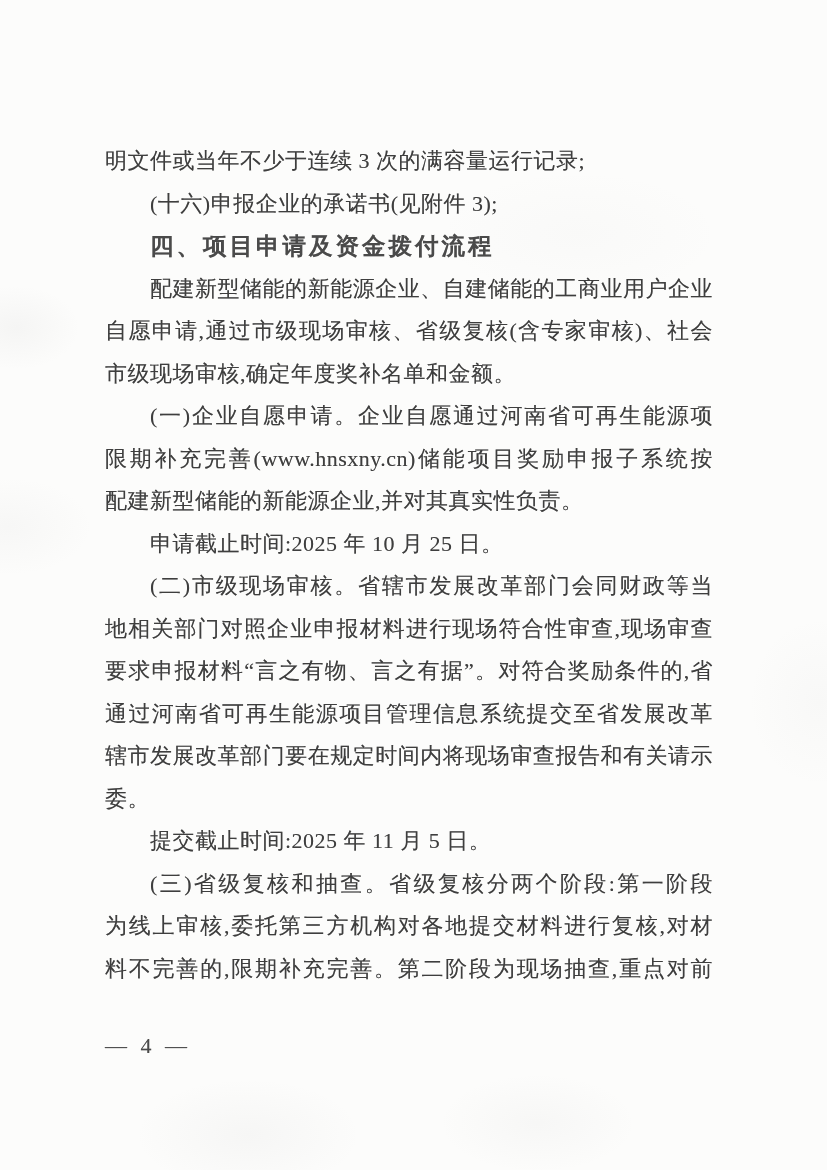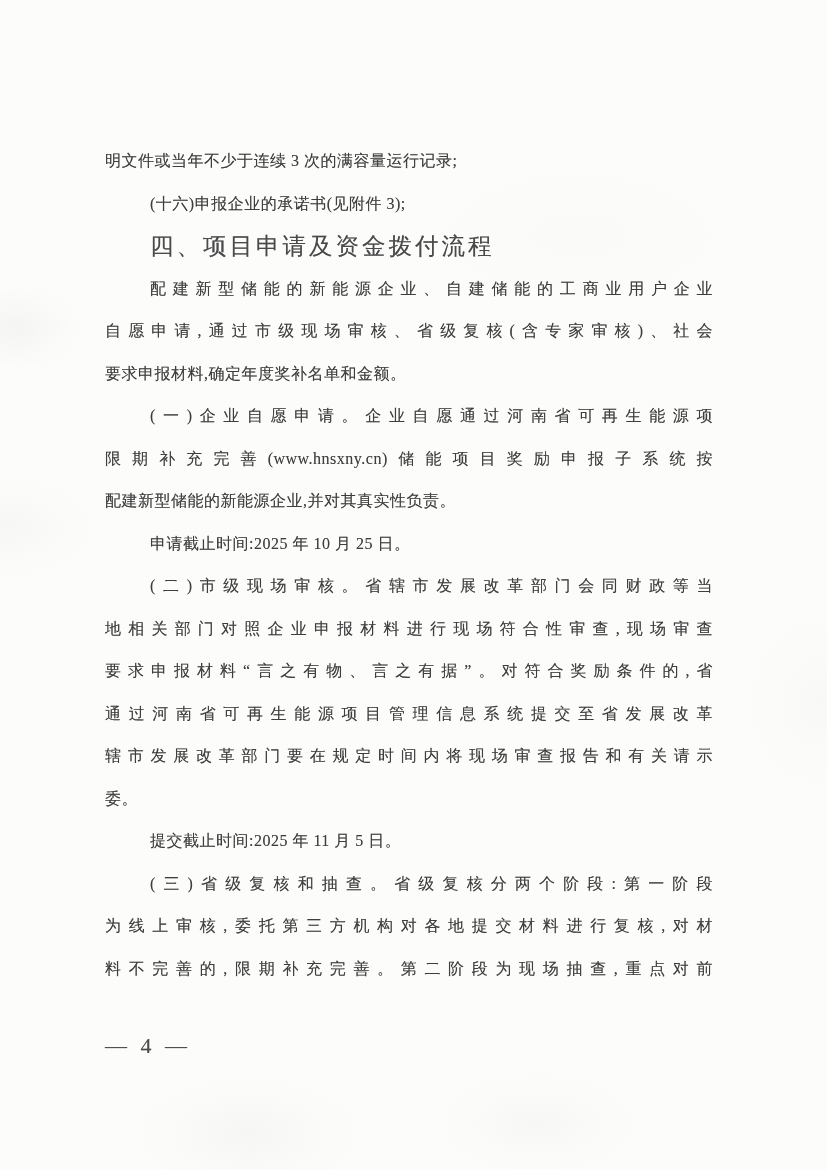--- a/index.html
+++ b/index.html
@@ -27,39 +27,39 @@
     position: absolute;
     inset: 0;
   }
   .content {
     position: absolute;
     left: 105px;
     top: 140px;
     width: 608px;
   }
   .line {
-    font-size: 16px;
+    font-size: 22px;
     height: 42.5px;
     line-height: 42.5px;
     letter-spacing: 0.5px;
     white-space: nowrap;
     text-shadow: 0 0 0.6px rgba(70,70,70,0.45);
   }
   .line.indent {
     text-indent: 45px;
   }
   .line.fill {
     white-space: normal;
     text-align: justify;
     
     text-align-last: justify;
   }
   .line.heading {
     font-family: "Liberation Sans", "DejaVu Sans", sans-serif;
-    font-weight: normal;
+    font-weight: bold;
     color: #4a4a4a;
     font-size: 23.5px;
     letter-spacing: 3px;
   }
   .page-number {
     position: absolute;
     left: 105px;
     top: 1031px;
     font-size: 22px;
     line-height: 30px;
@@ -71,21 +71,21 @@
 </head>
 <body>
 
 <div class="page">
   <div class="content" id="doc-body">
       <div class="line body">明文件或当年不少于连续 3 次的满容量运行记录;</div>
       <div class="line body indent">(十六)申报企业的承诺书(见附件 3);</div>
       <div class="line heading indent">四、项目申请及资金拨付流程</div>
       <div class="line body indent fill">配建新型储能的新能源企业、自建储能的工商业用户企业</div>
       <div class="line body fill">自愿申请,通过市级现场审核、省级复核(含专家审核)、社会</div>
-      <div class="line body">要求申报材料,确定年度奖补名单和金额。</div>
+      <div class="line body">市级现场审核,确定年度奖补名单和金额。</div>
       <div class="line body indent fill">(一)企业自愿申请。企业自愿通过河南省可再生能源项</div>
       <div class="line body fill">限期补充完善(www.hnsxny.cn)储能项目奖励申报子系统按</div>
       <div class="line body">配建新型储能的新能源企业,并对其真实性负责。</div>
       <div class="line body indent">申请截止时间:2025 年 10 月 25 日。</div>
       <div class="line body indent fill">(二)市级现场审核。省辖市发展改革部门会同财政等当</div>
       <div class="line body fill">地相关部门对照企业申报材料进行现场符合性审查,现场审查</div>
       <div class="line body fill">要求申报材料“言之有物、言之有据”。对符合奖励条件的,省</div>
       <div class="line body fill">通过河南省可再生能源项目管理信息系统提交至省发展改革</div>
       <div class="line body fill">辖市发展改革部门要在规定时间内将现场审查报告和有关请示</div>
       <div class="line body">委。</div>

